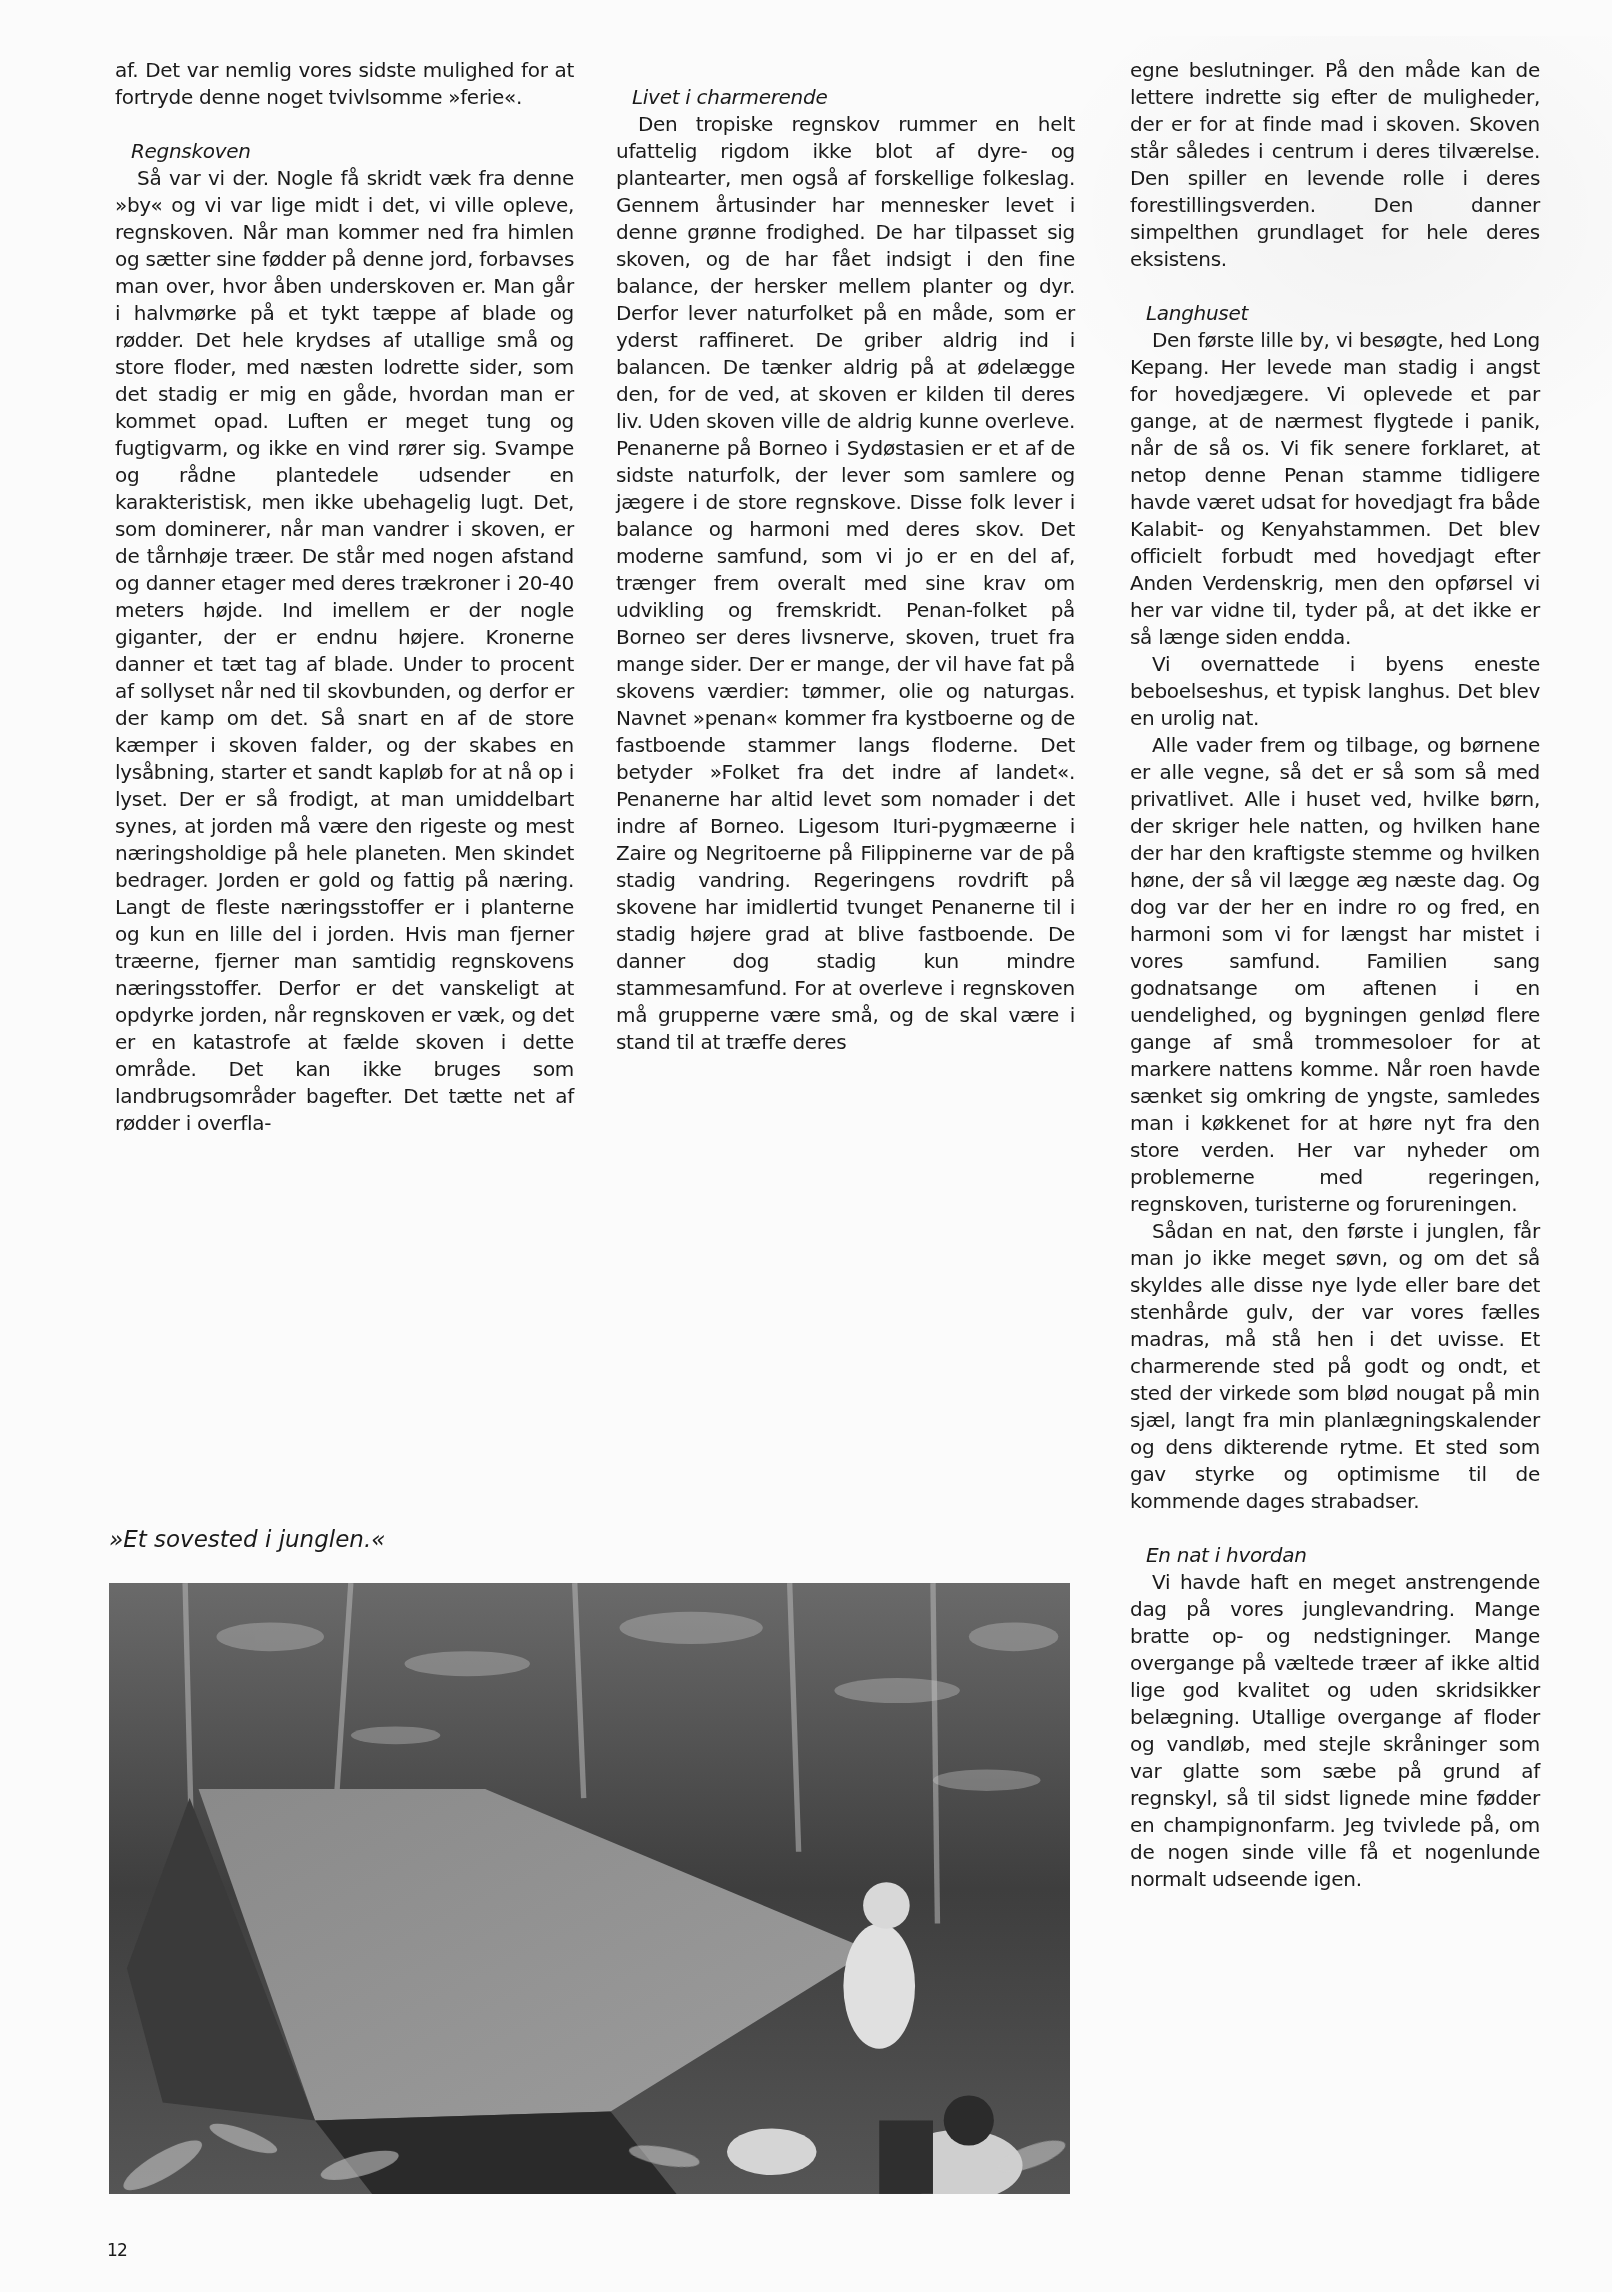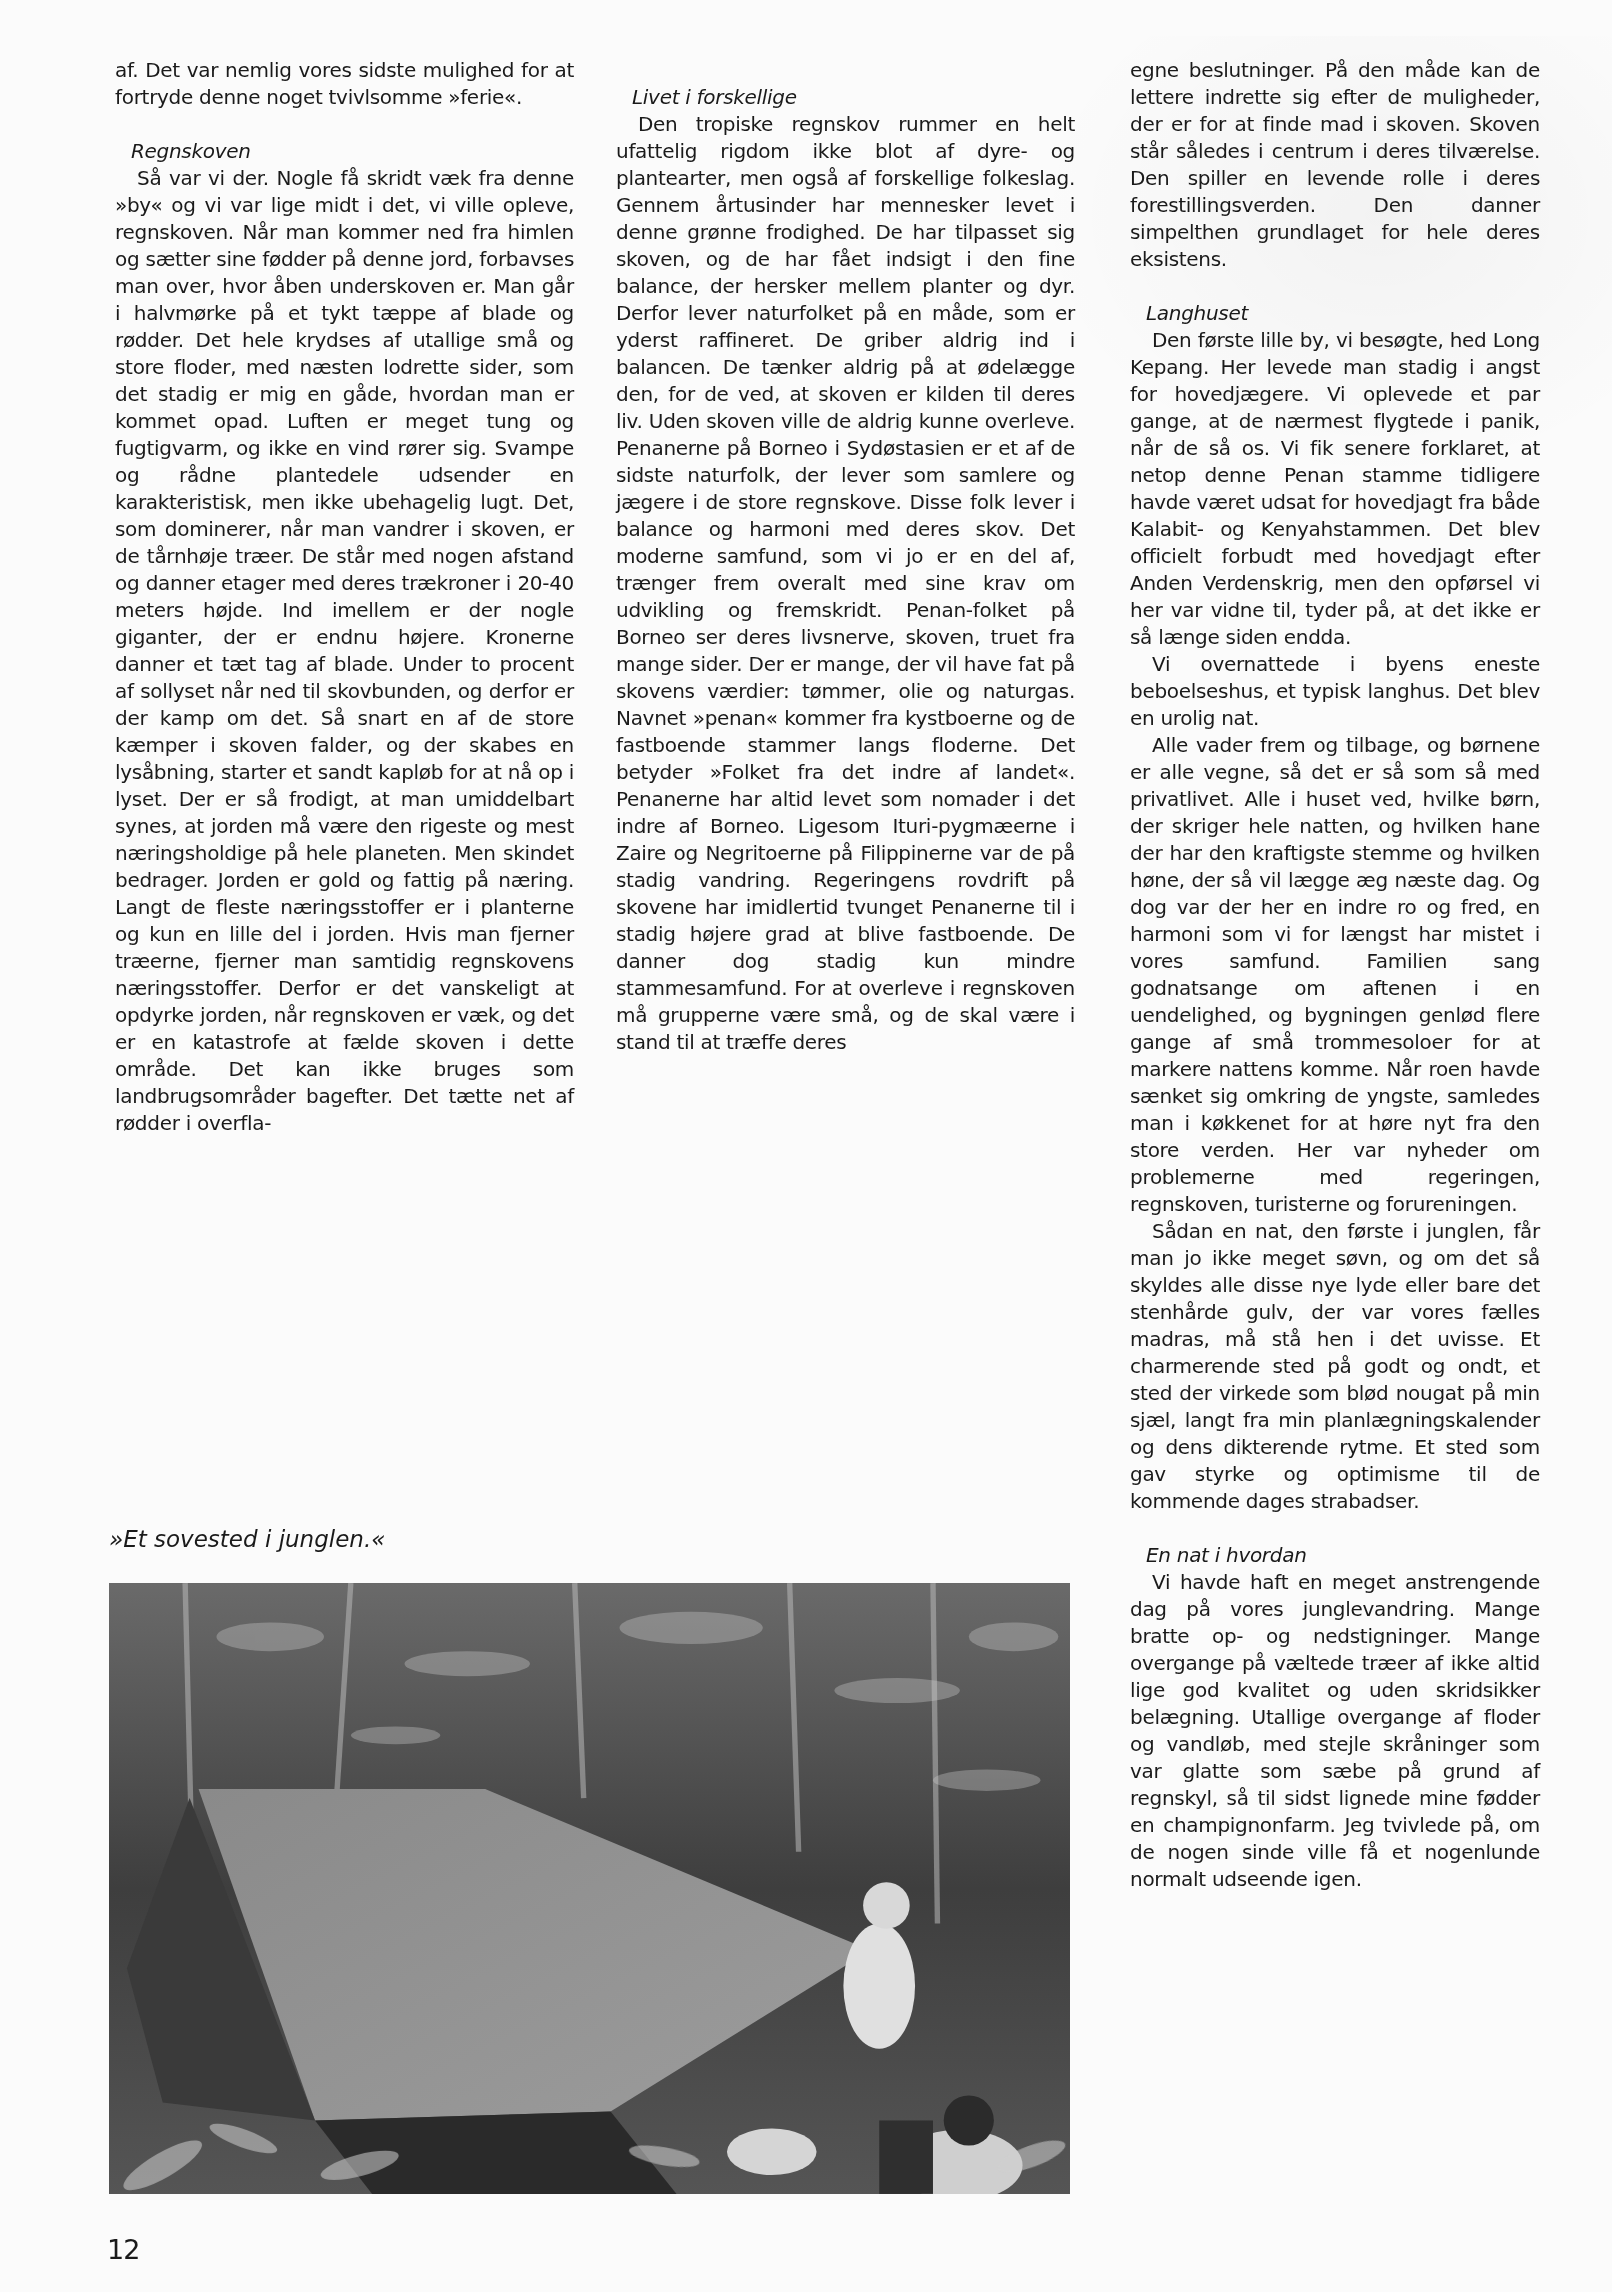--- a/index.html
+++ b/index.html
@@ -34,36 +34,36 @@
     position: absolute; left: 109px; top: 1528px;
     font-style: italic; font-size: 23px; line-height: 23px;
   }
   .photo {
     position: absolute; left: 109px; top: 1583px; width: 961px; height: 611px;
     overflow: hidden;
     background: #5e5e5e;
   }
   .page-num {
     position: absolute; left: 107px; top: 2234px;
-    font-size: 27px; line-height: 32px; letter-spacing: -0.9px;
+    font-size: 17px; line-height: 32px; letter-spacing: -0.9px;
   }
 </style>
 </head>
 <body>
 
 <div class="showthrough"></div>
 
 <div class="col" id="col1">
   <p>af. Det var nemlig vores sidste mulighed for at fortryde denne noget tvivlsomme »ferie«.</p>
   <h3 class="first">Regnskoven</h3>
   <p class="indent">Så var vi der. Nogle få skridt væk fra denne »by« og vi var lige midt i det, vi ville opleve, regnskoven. Når man kommer ned fra himlen og sætter sine fødder på denne jord, forbavses man over, hvor åben underskoven er. Man går i halvmørke på et tykt tæppe af blade og rødder. Det hele krydses af utallige små og store floder, med næsten lodrette sider, som det stadig er mig en gåde, hvordan man er kommet opad. Luften er meget tung og fugtigvarm, og ikke en vind rører sig. Svampe og rådne plantedele udsender en karakteristisk, men ikke ubehagelig lugt. Det, som dominerer, når man vandrer i skoven, er de tårnhøje træer. De står med nogen afstand og danner etager med deres trækroner i 20-40 meters højde. Ind imellem er der nogle giganter, der er endnu højere. Kronerne danner et tæt tag af blade. Under to procent af sollyset når ned til skovbunden, og derfor er der kamp om det. Så snart en af de store kæmper i skoven falder, og der skabes en lysåbning, starter et sandt kapløb for at nå op i lyset. Der er så frodigt, at man umiddelbart synes, at jorden må være den rigeste og mest næringsholdige på hele planeten. Men skindet bedrager. Jorden er gold og fattig på næring. Langt de fleste næringsstoffer er i planterne og kun en lille del i jorden. Hvis man fjerner træerne, fjerner man samtidig regnskovens næringsstoffer. Derfor er det vanskeligt at opdyrke jorden, når regnskoven er væk, og det er en katastrofe at fælde skoven i dette område. Det kan ikke bruges som landbrugsområder bagefter. Det tætte net af rødder i overfla-</p>
 </div>
 
 <div class="col" id="col2">
-  <h3 class="first">Livet i forskellige</h3>
+  <h3 class="first">Livet i charmerende</h3>
   <p class="indent">Den tropiske regnskov rummer en helt ufattelig rigdom ikke blot af dyre- og plantearter, men også af forskellige folkeslag. Gennem årtusinder har mennesker levet i denne grønne frodighed. De har tilpasset sig skoven, og de har fået indsigt i den fine balance, der hersker mellem planter og dyr. Derfor lever naturfolket på en måde, som er yderst raffineret. De griber aldrig ind i balancen. De tænker aldrig på at ødelægge den, for de ved, at skoven er kilden til deres liv. Uden skoven ville de aldrig kunne overleve. Penanerne på Borneo i Sydøstasien er et af de sidste naturfolk, der lever som samlere og jægere i de store regnskove. Disse folk lever i balance og harmoni med deres skov. Det moderne samfund, som vi jo er en del af, trænger frem overalt med sine krav om udvikling og fremskridt. Penan-folket på Borneo ser deres livsnerve, skoven, truet fra mange sider. Der er mange, der vil have fat på skovens værdier: tømmer, olie og naturgas. Navnet »penan« kommer fra kystboerne og de fastboende stammer langs floderne. Det betyder »Folket fra det indre af landet«. Penanerne har altid levet som nomader i det indre af Borneo. Ligesom Ituri-pygmæerne i Zaire og Negritoerne på Filippinerne var de på stadig vandring. Regeringens rovdrift på skovene har imidlertid tvunget Penanerne til i stadig højere grad at blive fastboende. De danner dog stadig kun mindre stammesamfund. For at overleve i regnskoven må grupperne være små, og de skal være i stand til at træffe deres</p>
 </div>
 
 <div class="col" id="col3">
   <p>egne beslutninger. På den måde kan de lettere indrette sig efter de muligheder, der er for at finde mad i skoven. Skoven står således i centrum i deres tilværelse. Den spiller en levende rolle i deres forestillingsverden. Den danner simpelthen grundlaget for hele deres eksistens.</p>
   <h3 class="first">Langhuset</h3>
   <p class="indent">Den første lille by, vi besøgte, hed Long Kepang. Her levede man stadig i angst for hovedjægere. Vi oplevede et par gange, at de nærmest flygtede i panik, når de så os. Vi fik senere forklaret, at netop denne Penan stamme tidligere havde været udsat for hovedjagt fra både Kalabit- og Kenyahstammen. Det blev officielt forbudt med hovedjagt efter Anden Verdenskrig, men den opførsel vi her var vidne til, tyder på, at det ikke er så længe siden endda.</p>
   <p class="indent">Vi overnattede i byens eneste beboelseshus, et typisk langhus. Det blev en urolig nat.</p>
   <p class="indent">Alle vader frem og tilbage, og børnene er alle vegne, så det er så som så med privatlivet. Alle i huset ved, hvilke børn, der skriger hele natten, og hvilken hane der har den kraftigste stemme og hvilken høne, der så vil lægge æg næste dag. Og dog var der her en indre ro og fred, en harmoni som vi for længst har mistet i vores samfund. Familien sang godnatsange om aftenen i en uendelighed, og bygningen genlød flere gange af små trommesoloer for at markere nattens komme. Når roen havde sænket sig omkring de yngste, samledes man i køkkenet for at høre nyt fra den store verden. Her var nyheder om problemerne med regeringen, regnskoven, turisterne og forureningen.</p>
   <p class="indent">Sådan en nat, den første i junglen, får man jo ikke meget søvn, og om det så skyldes alle disse nye lyde eller bare det stenhårde gulv, der var vores fælles madras, må stå hen i det uvisse. Et charmerende sted på godt og ondt, et sted der virkede som blød nougat på min sjæl, langt fra min planlægningskalender og dens dikterende rytme. Et sted som gav styrke og optimisme til de kommende dages strabadser.</p>

